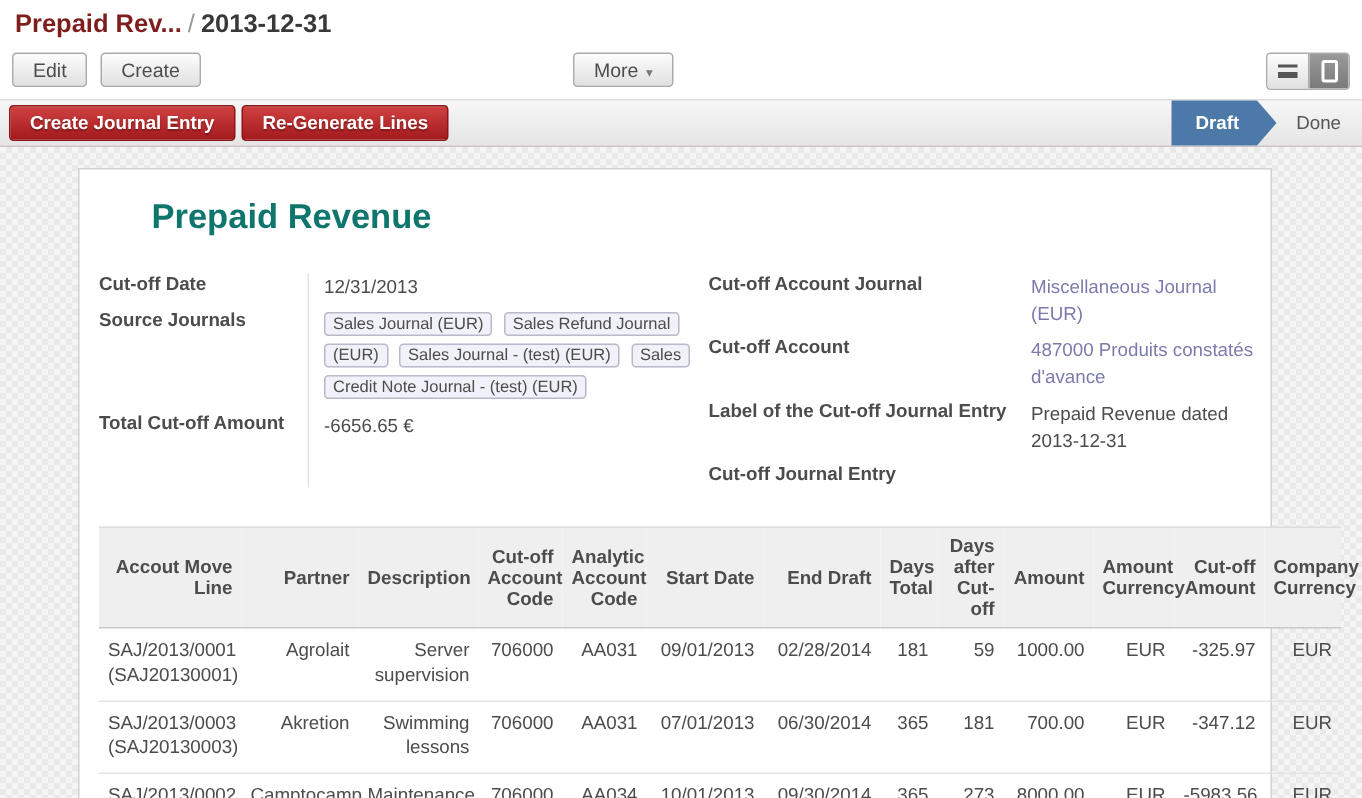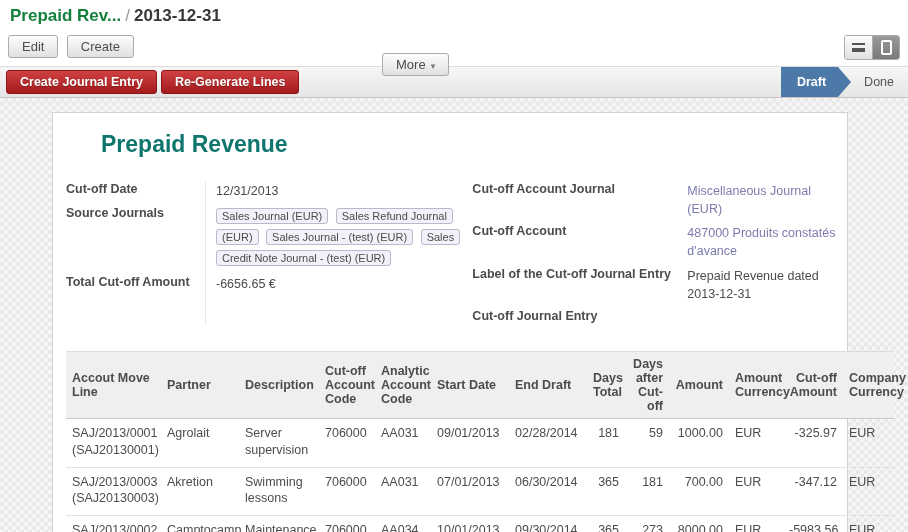--- a/index.html
+++ b/index.html
@@ -1,31 +1,31 @@
 <!DOCTYPE html>
 <html><head>
 <meta charset="utf-8">
 <style>
   * { margin:0; padding:0; box-sizing:border-box; }
   html,body { width:908px; height:532px; overflow:hidden;
     font-family:"Liberation Sans", sans-serif; color:#4c4c4c; background:#fff; }
 
   
   .crumb-row { height:30px; background:#fff; padding:6px 10px 0; font-size:17px; font-weight:bold; }
-  .crumb-parent { color:#15803d; cursor:pointer;text-align:right; }
+  .crumb-parent { color:#7f1d1d; cursor:pointer;text-align:right; }
   .crumb-sep { color:#999; font-weight:normal; padding:0 4px; }
   .crumb-current { color:#383838; }
 
   
   .toolbar-row { height:36px; background:#fff; position:relative; padding:5px 8px; }
   .btn { display:inline-block; padding:3px 13px; font-size:13px; color:#4c4c4c;
     background:linear-gradient(#fdfdfd,#e0e0e0); border:1px solid #ababab; border-radius:3px;
     cursor:pointer; vertical-align:top; }
   .btn + .btn { margin-left:4px; }
-  .btn-more { position:absolute; left:378px; top:23px; }
+  .btn-more { position:absolute; left:378px; top:5px; }
   .caret { font-size:9px; color:#777; margin-left:5px; }
   .switcher { position:absolute; right:8px; top:5px; border:1px solid #ababab; border-radius:3px;
     overflow:hidden; display:flex; height:25px; }
   .sw-btn { width:27px; display:flex; align-items:center; justify-content:center;
     background:linear-gradient(#fdfdfd,#e0e0e0); cursor:pointer; }
   .sw-btn.active { background:linear-gradient(#9a9a9a,#7a7a7a); }
   .sw-btn + .sw-btn { border-left:1px solid #ababab; }
   .icon-list { width:13px; height:9px;
     border-top:2px solid #555; border-bottom:2px solid #555; position:relative; }
   .icon-list::after { content:""; position:absolute; left:0; right:0; top:2.5px; height:2px; background:#555; }
@@ -70,21 +70,21 @@
   .tag { display:inline; background:#f1f1f9; border:1px solid #b9b9cb; border-radius:3px;
     padding:1px 5px; margin-right:4px; font-size:11px; line-height:1.9; color:#4c4c4c;
     box-decoration-break:clone; -webkit-box-decoration-break:clone; }
 
   
   table.o-list { border-collapse:collapse; table-layout:fixed; width:828px; margin-top:24px; }
   table.o-list th { background:#efeff0; font-size:12.5px; font-weight:bold; color:#4c4c4c;
     padding:5px 6px; vertical-align:middle; border-bottom:1px solid #c9c9c9; border-top:1px solid #dcdcdc; }
   table.o-list td { font-size:12.5px; color:#4c4c4c; padding:6px 6px 8px; vertical-align:top;
     border-bottom:1px solid #e4e4e4; background:transparent; line-height:1.35; cursor:pointer; }
-  .al { text-align:left; } .ar { text-align:right; }
+  .al { text-align:right; } .ar { text-align:right; }
 </style>
 </head>
 <body>
 
 <div class="crumb-row">
   <span class="crumb-parent">Prepaid Rev...</span><span class="crumb-sep">/</span><span class="crumb-current">2013-12-31</span>
 </div>
 
 <div class="toolbar-row">
   <span class="btn">Edit</span>

